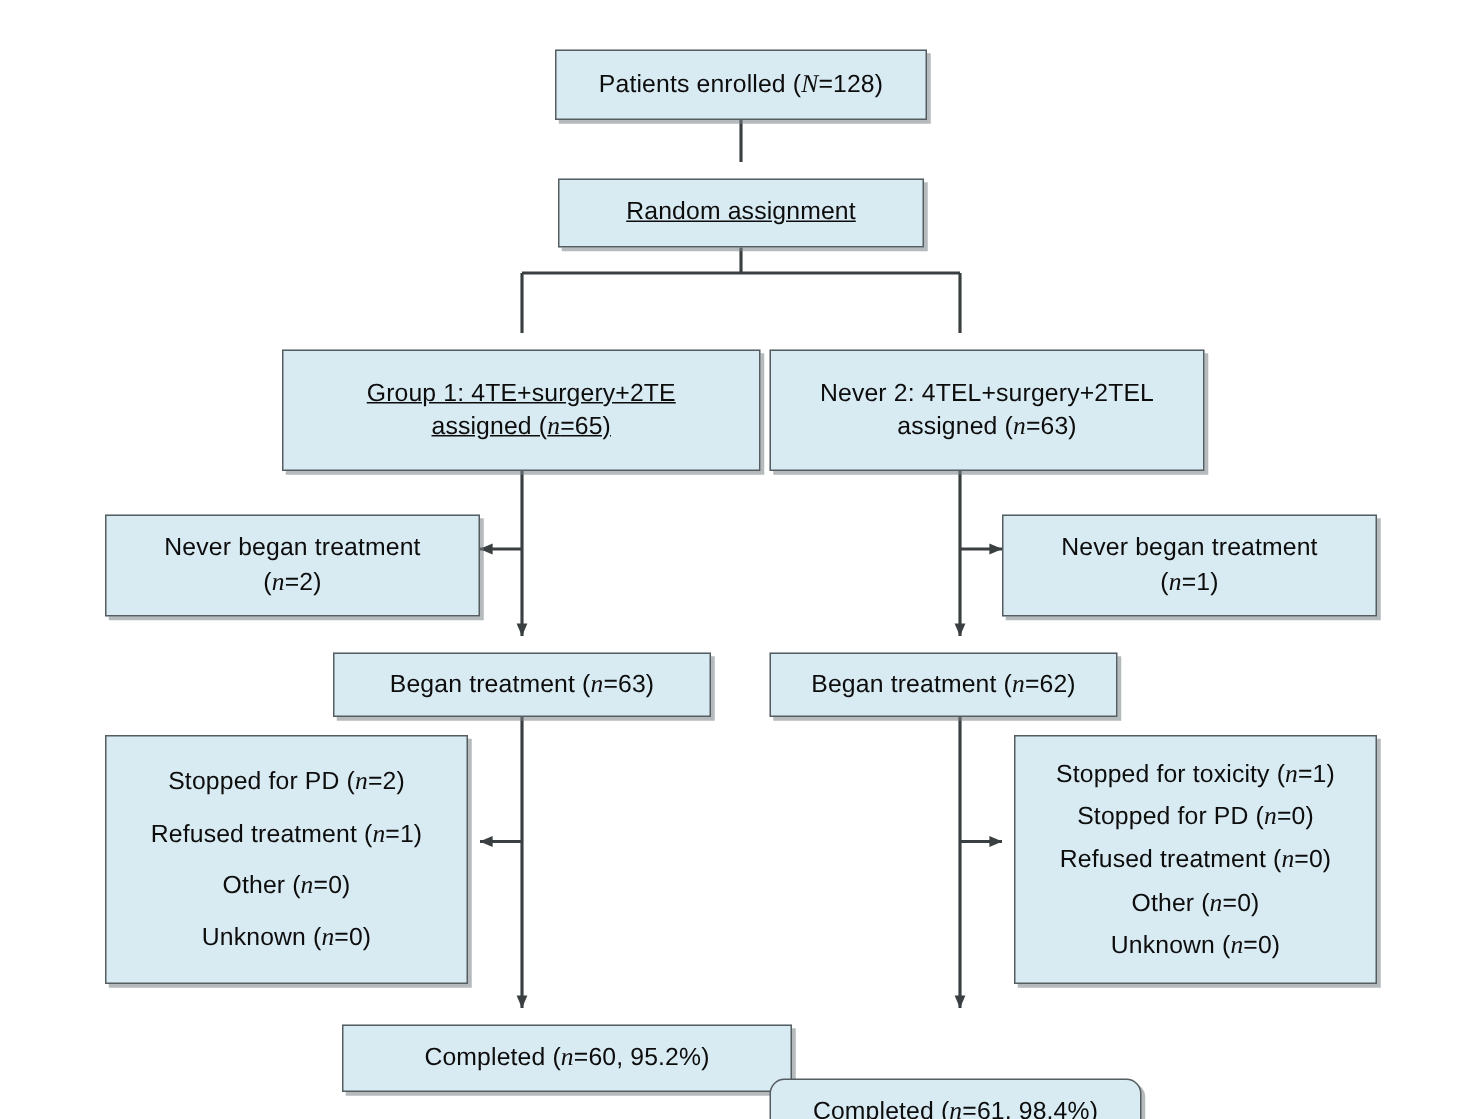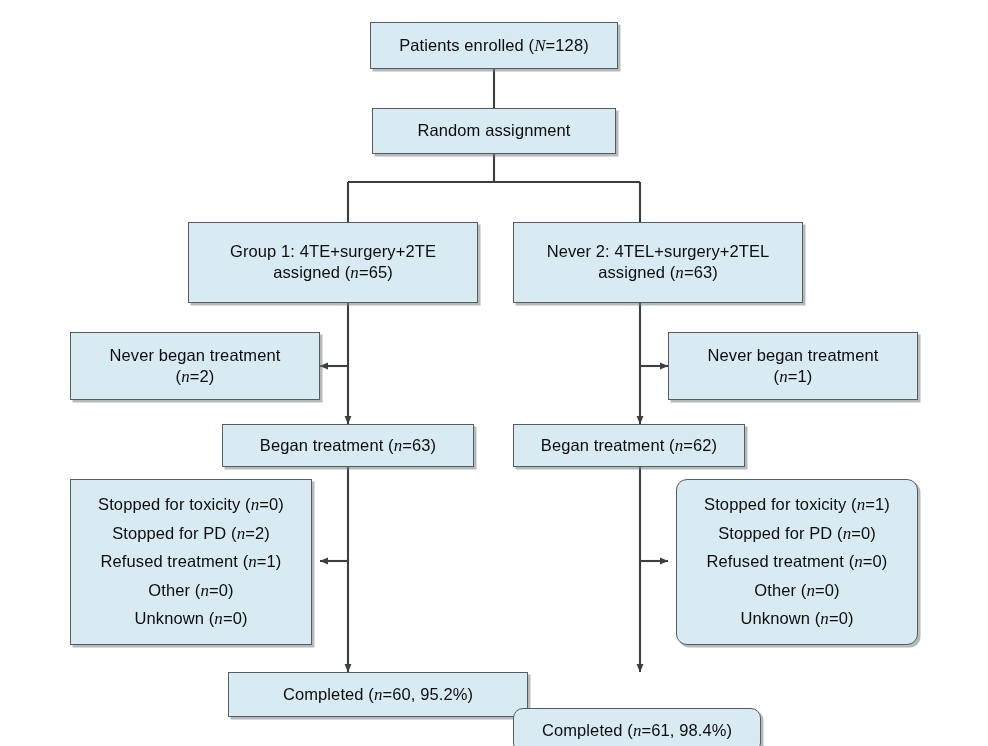--- a/index.html
+++ b/index.html
@@ -33,20 +33,21 @@
     box-shadow: 2.5px 2.5px 0 0 rgba(120,130,135,0.55);
     display: flex;
     flex-direction: column;
     align-items: center;
     justify-content: center;
     color: #0d0d0d;
     font-size: 16.5px;
     line-height: 1.28;
     text-align: center;
     letter-spacing: 0.1px;
+    margin-top: 11px;
   }
   .node .line {
     display: block;
     white-space: nowrap;
   }
   .node.list {
     justify-content: space-evenly;
     padding: 7px 0;
   }
   .node.list .line {
@@ -91,25 +92,25 @@
       <line x1="640" y1="561" x2="668" y2="561" marker-end="url(#arrowhead)"></line>
     </g>
   </svg>
 
   <div class="node" style="left:370px; top:22px; width:248px; height:47px;">
     <span class="line">
       Patients enrolled (<em class="it">N</em>=128)
     </span>
   </div>
 
-  <div class="node" style="left:372px; top:108px; width:244px; height:46px;">
+  <div class="node" style="left:372px; top:108px; width:244px; height:46px;text-decoration:underline;">
     <span class="line">Random assignment</span>
   </div>
 
-  <div class="node" style="left:188px; top:222px; width:290px; height:81px;">
+  <div class="node" style="left:188px; top:222px; width:319px; height:81px;text-decoration:underline;">
     <span class="line">Group 1: 4TE+surgery+2TE</span>
     <span class="line">
       assigned (<em class="it">n</em>=65)
     </span>
   </div>
 
   <div class="node" style="left:513px; top:222px; width:290px; height:81px;">
     <span class="line">Never 2: 4TEL+surgery+2TEL</span>
     <span class="line">
       assigned (<em class="it">n</em>=63)
@@ -137,37 +138,34 @@
   </div>
 
   <div class="node" style="left:513px; top:424px; width:232px; height:43px;">
     <span class="line">
       Began treatment (<em class="it">n</em>=62)
     </span>
   </div>
 
   <div class="node list" style="left:70px; top:479px; width:242px; height:166px;">
     <span class="line">
-      Stopped for toxicity (<em class="it">n</em>=0)
-    </span>
-    <span class="line">
       Stopped for PD (<em class="it">n</em>=2)
     </span>
     <span class="line">
       Refused treatment (<em class="it">n</em>=1)
     </span>
     <span class="line">
       Other (<em class="it">n</em>=0)
     </span>
     <span class="line">
       Unknown (<em class="it">n</em>=0)
     </span>
   </div>
 
-  <div class="node list" style="left:676px; top:479px; width:242px; height:166px;border-radius:11px;">
+  <div class="node list" style="left:676px; top:479px; width:242px; height:166px;">
     <span class="line">
       Stopped for toxicity (<em class="it">n</em>=1)
     </span>
     <span class="line">
       Stopped for PD (<em class="it">n</em>=0)
     </span>
     <span class="line">
       Refused treatment (<em class="it">n</em>=0)
     </span>
     <span class="line">

